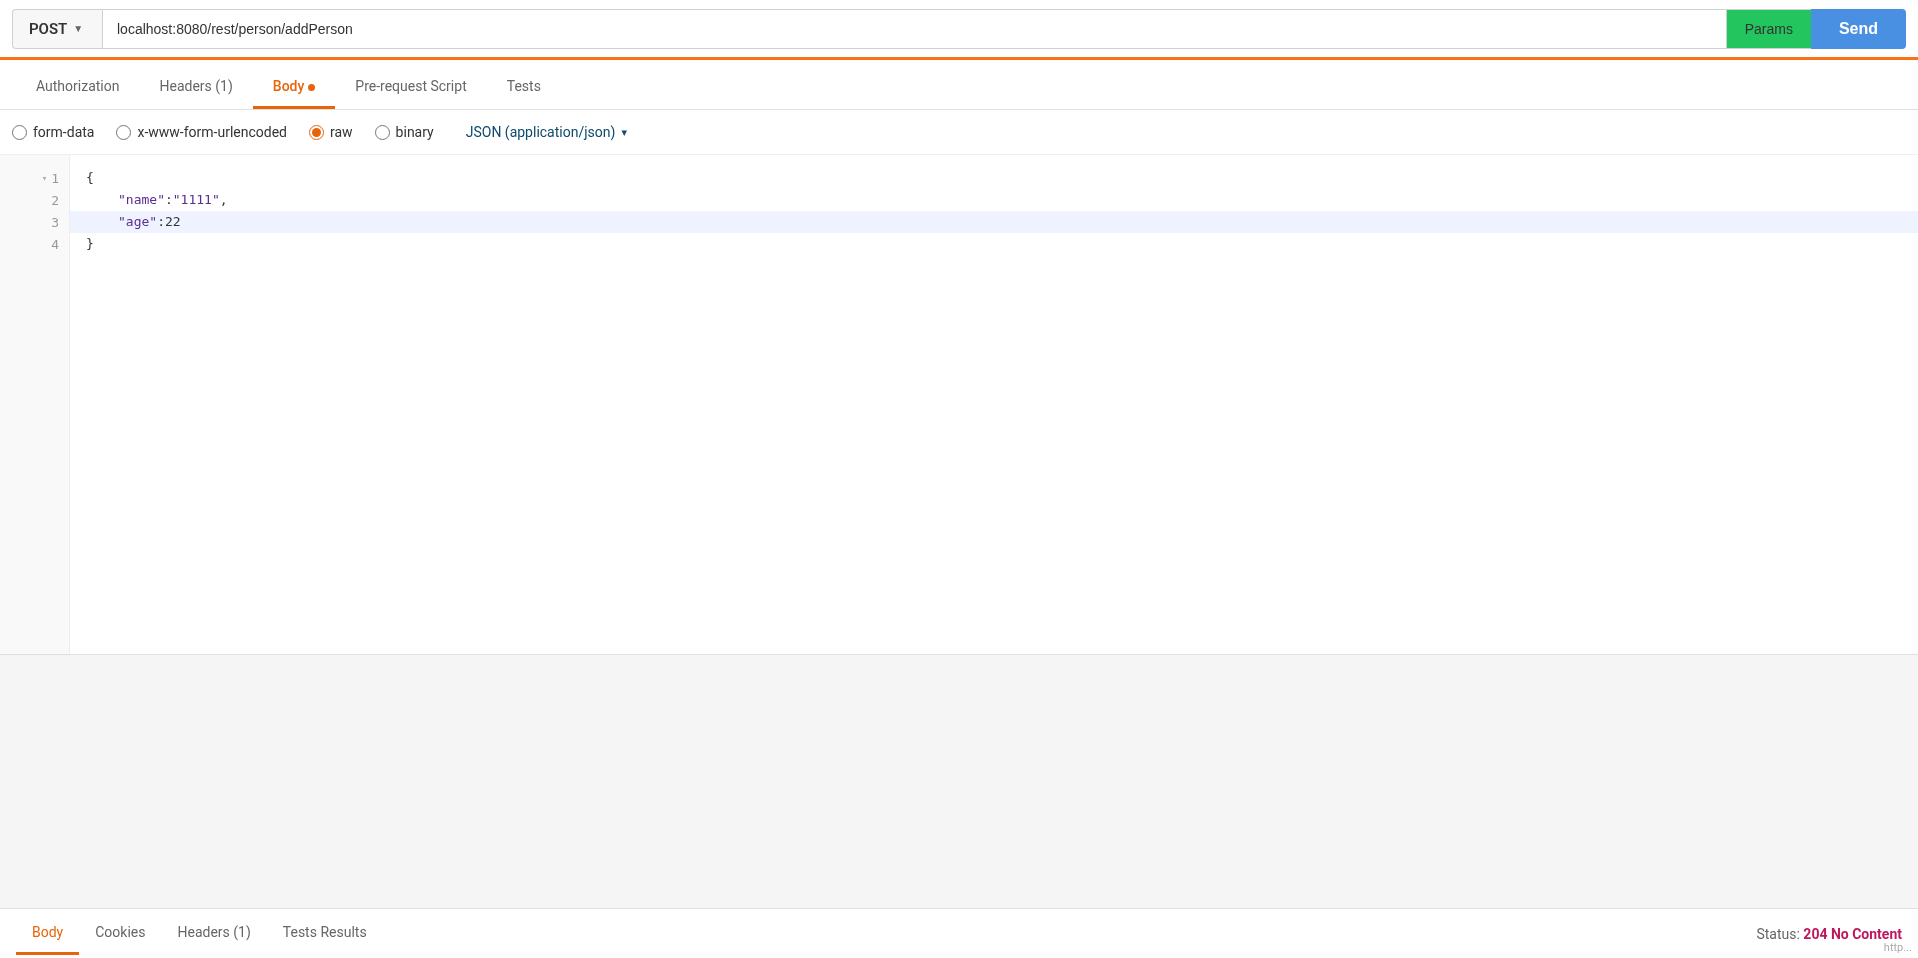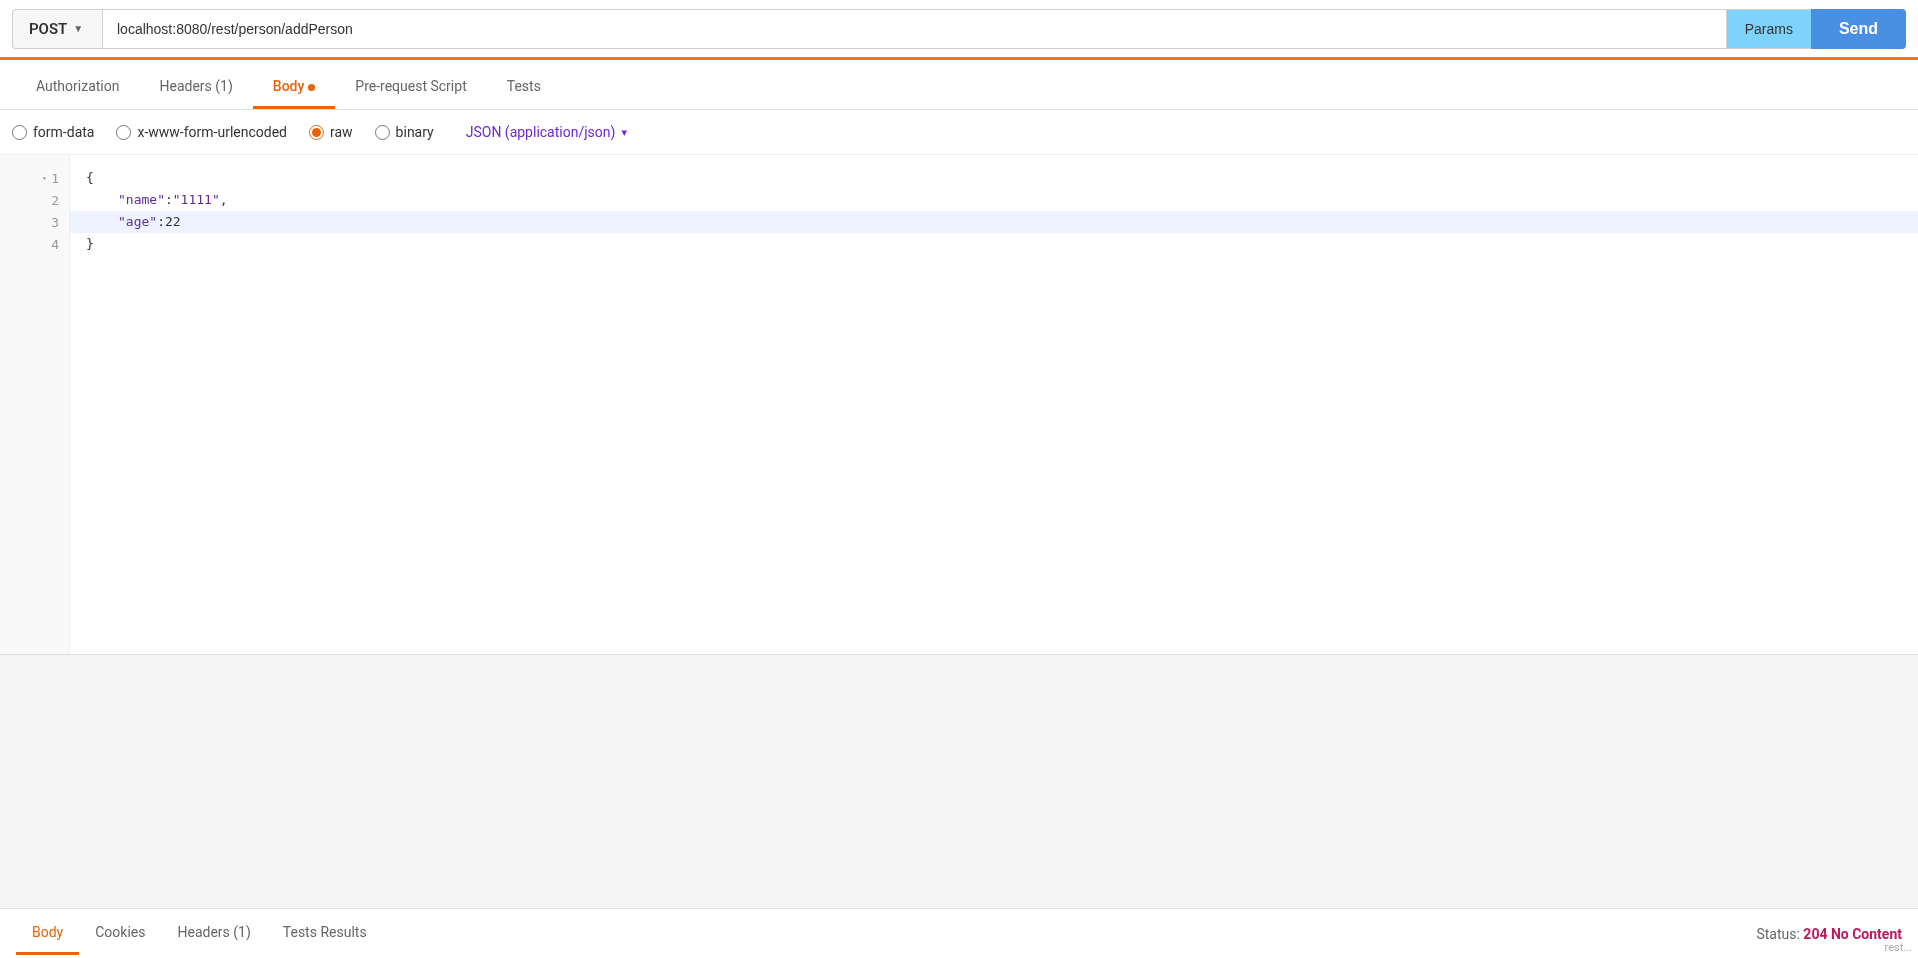--- a/index.html
+++ b/index.html
@@ -51,21 +51,21 @@
       font-size: 14px;
       color: #333;
       outline: none;
       background: #fff;
     }
     .params-btn {
       height: 40px;
       padding: 0 18px;
       border: 1px solid #d0d0d0;
       border-right: none;
-      background: #7dd3fc;
+      background: #22c55e;
       font-size: 14px;
       cursor: pointer;
       color: #333;
     }
     .send-btn {
       height: 40px;
       padding: 4px 28px;
       background: #4a90e2;
       color: #fff;
       border: none;
@@ -127,21 +127,21 @@
     .radio-option input[type="radio"] {
       accent-color: #e8640a;
       width: 15px;
       height: 15px;
       cursor: pointer;
     }
     .json-dropdown {
       display: flex;
       align-items: center;
       gap: 6px;
-      color: #6d28d9;
+      color: #0c4a6e;
       font-size: 14px;
       cursor: pointer;
       margin-left: 10px;
       justify-content: flex-end;
     }
     .json-dropdown .dropdown-arrow {
       font-size: 11px;
     }
 
     
@@ -343,13 +343,13 @@
   </div>
   <div class="response-tab">
     <span>Tests Results</span>
   </div>
   <div class="status-area">
     <span>Status:</span>
     <span class="status-code">204 No Content</span>
   </div>
 </div>
 
-<div class="watermark">rest...</div>
+<div class="watermark">http...</div>
 
 </body></html>

